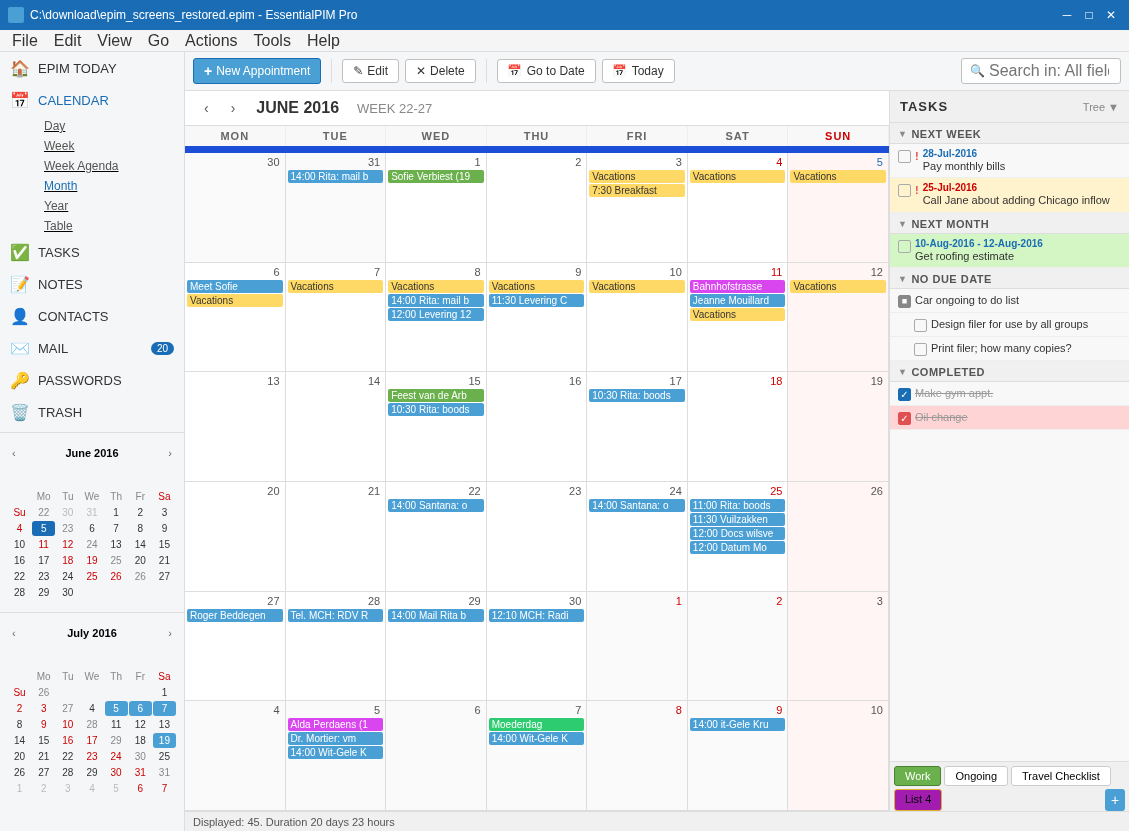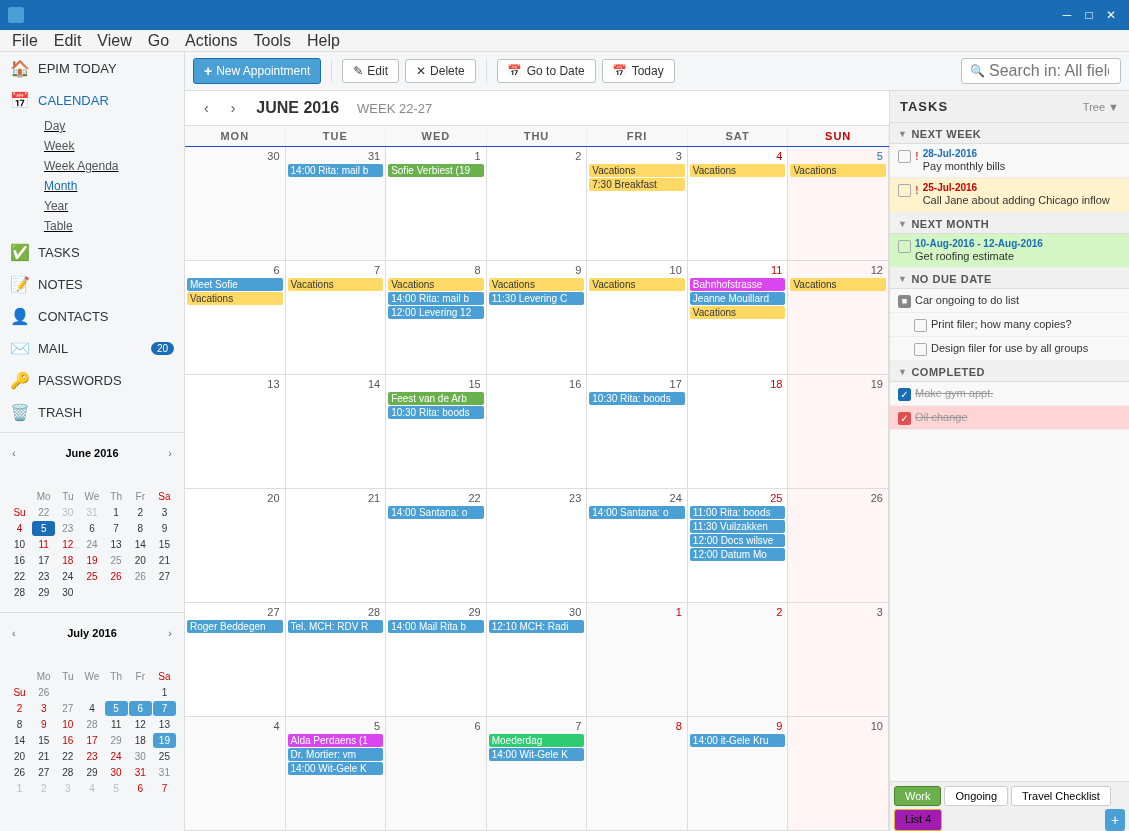--- a/index.html
+++ b/index.html
@@ -57,21 +57,21 @@
     
     .calendar-area { flex: 1; display: flex; overflow: hidden; }
     .calendar-main { flex: 1; background: white; overflow: hidden; display: flex; flex-direction: column; }
     .cal-header { display: flex; align-items: center; padding: 6px 12px; background: white; border-bottom: 1px solid #ddd; gap: 8px; }
     .cal-nav-btn { background: none; border: 1px solid transparent; cursor: pointer; padding: 2px 6px; border-radius: 3px; font-size: 14px; color: #555; }
     .cal-title { font-size: 16px; font-weight: 600; color: #333; margin: 0 6px; }
     .cal-subtitle { font-size: 13px; color: #888; margin-left: 4px; }
 
     
     .cal-grid { flex: 1; display: flex; flex-direction: column; overflow: hidden; }
-    .cal-days-header { display: grid; grid-template-columns: repeat(7, 1fr); border-bottom: 1px solid #1d4ed8; background: #f8f8f8; }
+    .cal-days-header { display: grid; grid-template-columns: repeat(7, 1fr); border-bottom: 7px solid #1d4ed8; background: #f8f8f8; }
     .cal-day-name { text-align: center; padding: 4px 0; font-size: 11px; font-weight: 600; color: #666; letter-spacing: 1px; border-right: 1px solid #eee; }
     .cal-day-name.sun { color: #cc0000; }
     .cal-body { flex: 1; display: grid; grid-template-rows: repeat(6, 1fr); overflow: hidden; }
     .cal-week { display: grid; grid-template-columns: repeat(7, 1fr); border-bottom: 1px solid #ddd; }
     .cal-cell { border-right: 1px solid #ddd; padding: 2px; min-height: 0; overflow: hidden; position: relative; background: white; }
     .cal-cell.other-month { background: #fafafa; }
     .cal-cell.today { background: #d4e8f8; }
     .cal-cell.sun { background: #fff5f5; }
     .cal-date { font-size: 11px; color: #555; text-align: right; padding: 1px 3px; margin-bottom: 1px; }
     .cal-date.red { color: #cc0000; }
@@ -117,20 +117,21 @@
     .status-bar { background: #f0f0f0; border-top: 1px solid #ddd; padding: 2px 8px; font-size: 11px; color: #555; height: 20px; display: flex; align-items: center; }
 
     .cal-cell-inner { height: 100%; display: flex; flex-direction: column; }
   </style>
 </head>
 <body>
 
 <div class="title-bar">
   <div class="title-bar-left">
     <div class="title-bar-icon"></div>
+    <span>C:\download\epim_screens_restored.epim - EssentialPIM Pro</span>
   </div>
   <div class="title-bar-controls">
     <button class="title-btn">─</button>
     <button class="title-btn">□</button>
     <button class="title-btn close">✕</button>
   </div>
 </div>
 
 <div class="menu-bar">
   <span class="menu-item">File</span>
@@ -701,27 +702,27 @@
 
         <div class="task-item">
           <div class="task-cb" style="background:#888;border-color:#888;color:white;font-size:9px;">■</div>
           <div class="task-content">
             <div class="task-desc">Car ongoing to do list</div>
           </div>
         </div>
         <div class="task-item task-indent">
           <div class="task-cb"></div>
           <div class="task-content">
-            <div class="task-desc">Print filer; how many copies?</div>
+            <div class="task-desc">Design filer for use by all groups</div>
           </div>
         </div>
         <div class="task-item task-indent">
           <div class="task-cb"></div>
           <div class="task-content">
-            <div class="task-desc">Design filer for use by all groups</div>
+            <div class="task-desc">Print filer; how many copies?</div>
           </div>
         </div>
 
         <div class="task-group-header">
           <span class="task-group-arrow">▼</span>
           <span>COMPLETED</span>
         </div>
 
         <div class="task-item">
           <div class="task-cb checked">✓</div>
@@ -741,15 +742,18 @@
           <div class="task-tab active green">Work</div>
           <div class="task-tab">Ongoing</div>
           <div class="task-tab">Travel Checklist</div>
           <div class="task-tab yellow">List 4</div>
           <button class="task-tab-add">+</button>
         </div>
       </div>
 
     </div>
 
+    <div class="status-bar">
+      <span>Displayed: 45. Duration 20 days 23 hours</span>
+    </div>
 
   </div>
 </div>
 
 </body></html>

